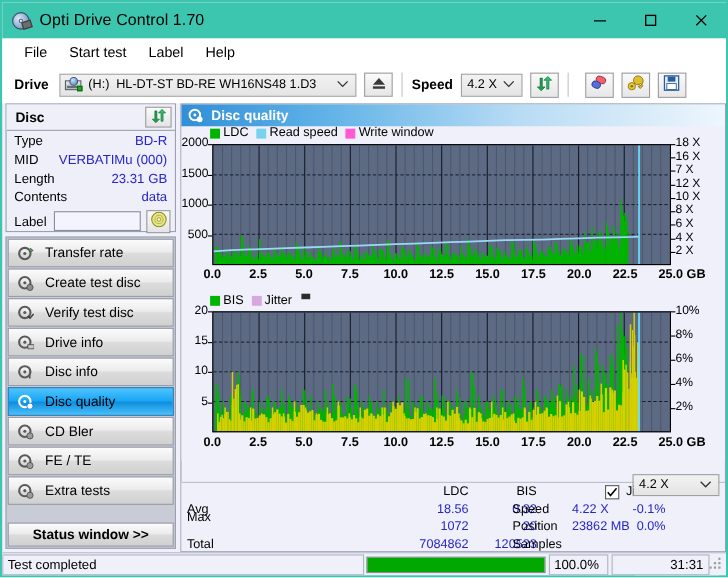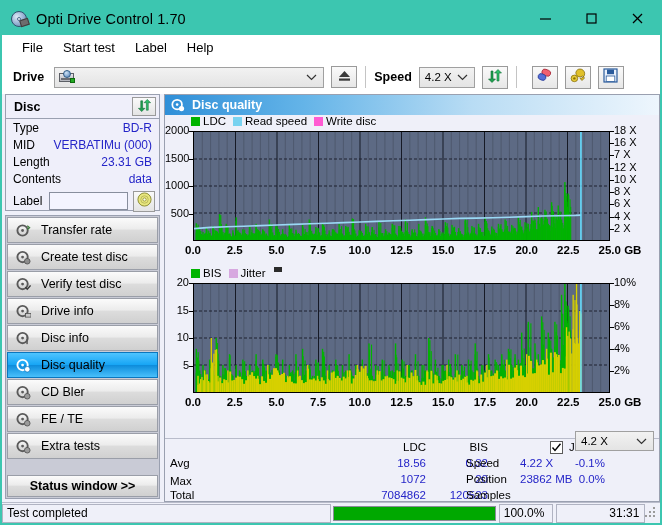--- a/index.html
+++ b/index.html
@@ -299,20 +299,24 @@
 
   <div id="toolbar">
     <div class="tb-label" id="drive-label">Drive</div>
 
     <div id="drive-combo">
       <div id="drive-icon">
         <div class="body"></div>
           <div class="slot"></div>
           <div class="globe"></div>
           <div class="green"></div>
+      </div>
+      <div id="drive-text">
+        <span class="drv-letter">(H:)</span>
+        <span>HL-DT-ST BD-RE  WH16NS48 1.D3</span>
       </div>
       <span class="combo-arrow">
         <svg width="11" height="7" viewBox="0 0 11 7">
             <polyline points="1,1 5.5,5.5 10,1" fill="none" stroke="#333" stroke-width="1.2"></polyline>
           </svg>
       </span>
     </div>
 
     <div id="eject-btn">
       <span>
@@ -536,21 +540,21 @@
         <span class="lg-item">
           <span class="lg-sw" style="background:#00b400"></span>
           <span>LDC</span>
         </span>
         <span class="lg-item">
           <span class="lg-sw" style="background:#78d2f0"></span>
           <span>Read speed</span>
         </span>
         <span class="lg-item">
           <span class="lg-sw" style="background:#ff5ad2"></span>
-          <span>Write disc</span>
+          <span>Write window</span>
         </span>
       </div>
       <div class="plot" id="plot1" style="left:28px; top:16px; width:417px; height:110px;">
         <svg id="svg1" width="415" height="108" viewBox="0 0 415 108" preserveAspectRatio="none" style="display:block">
             <line x1="8.3" y1="0" x2="8.3" y2="108" stroke="#4a5468" stroke-width="0.8"></line>
             <line x1="16.6" y1="0" x2="16.6" y2="108" stroke="#4a5468" stroke-width="0.8"></line>
             <line x1="24.9" y1="0" x2="24.9" y2="108" stroke="#4a5468" stroke-width="0.8"></line>
             <line x1="33.2" y1="0" x2="33.2" y2="108" stroke="#4a5468" stroke-width="0.8"></line>
             <line x1="41.5" y1="0" x2="41.5" y2="108" stroke="#161a26" stroke-width="1"></line>
             <line x1="49.8" y1="0" x2="49.8" y2="108" stroke="#4a5468" stroke-width="0.8"></line>
@@ -2406,21 +2410,21 @@
       <div class="st" style="left:283px; top:2px; width:40px; text-align:right;">BIS</div>
 
       <div id="jitter-check" style="left:385px; top:2px;">
         <svg width="11" height="11" viewBox="0 0 11 11">
             <polyline points="1.5,5.5 4,8.5 9.5,1.8" fill="none" stroke="#000" stroke-width="1.4"></polyline>
           </svg>
       </div>
       <div class="st" style="left:404px; top:2px;">Jitter</div>
 
       <div class="st" style="left:5px; top:18px;">Avg</div>
-      <div class="st" style="left:5px; top:36px;">Max</div>
+      <div class="st" style="left:5px; top:26px;">Max</div>
       <div class="st" style="left:5px; top:50px;">Total</div>
 
       <div class="stv" style="left:181px; top:18px; width:80px;">18.56</div>
       <div class="stv" style="left:181px; top:34px; width:80px;">1072</div>
       <div class="stv" style="left:181px; top:50px; width:80px;">7084862</div>
 
       <div class="stv" style="left:263px; top:18px; width:60px;">0.32</div>
       <div class="stv" style="left:263px; top:34px; width:60px;">20</div>
       <div class="stv" style="left:263px; top:50px; width:60px;">120523</div>
 

